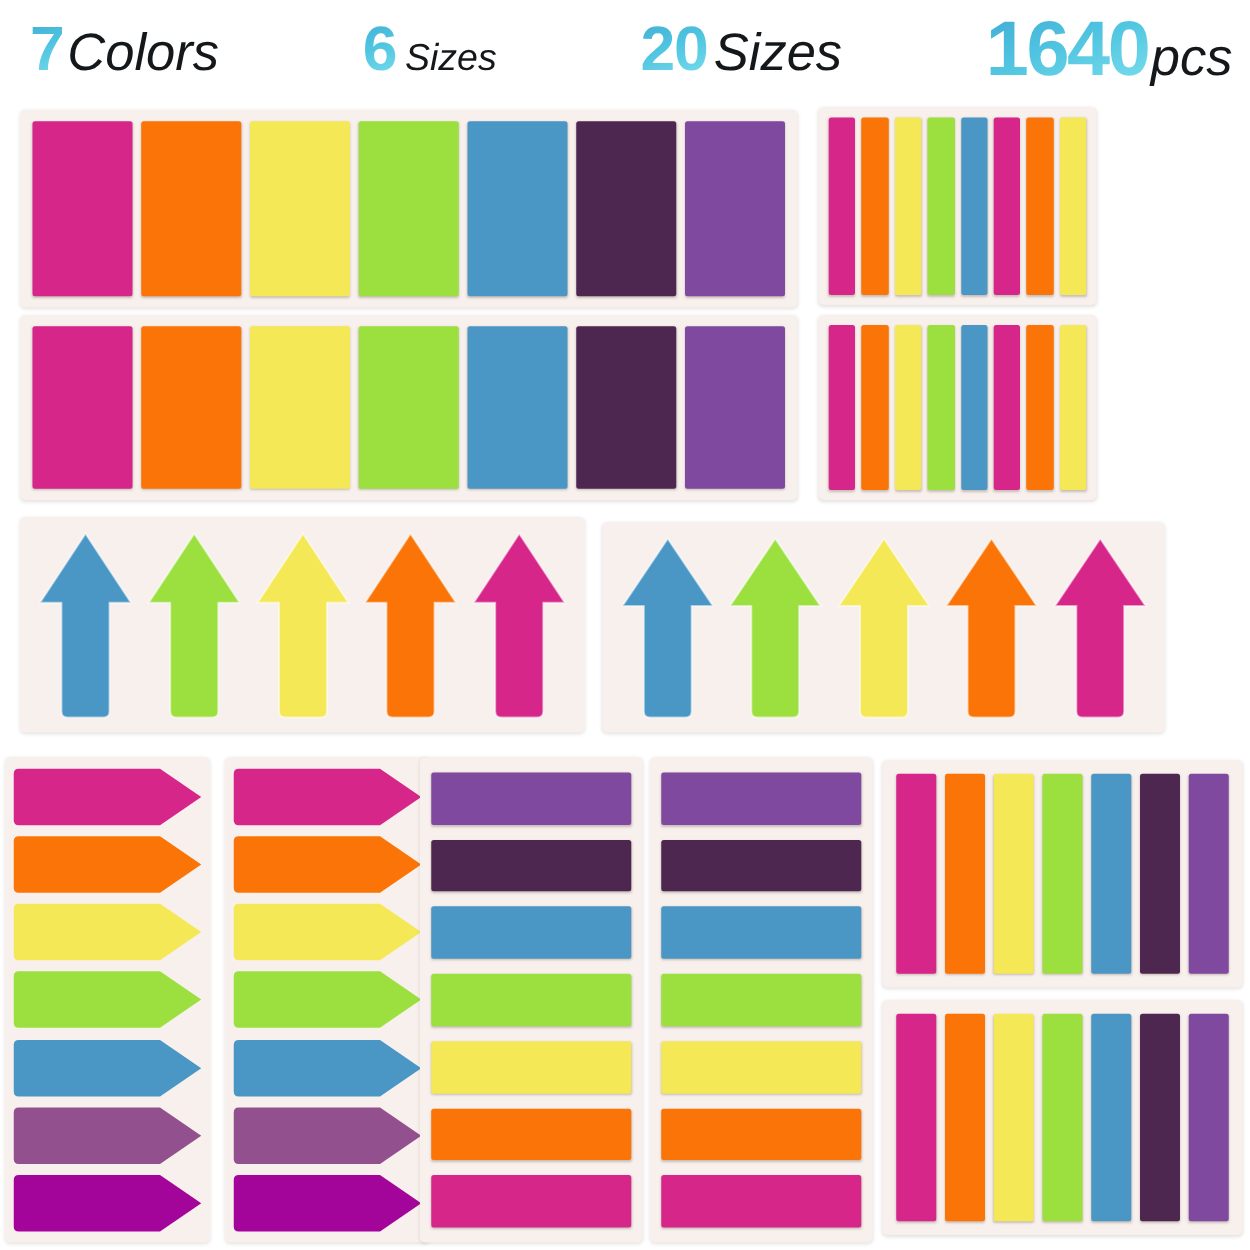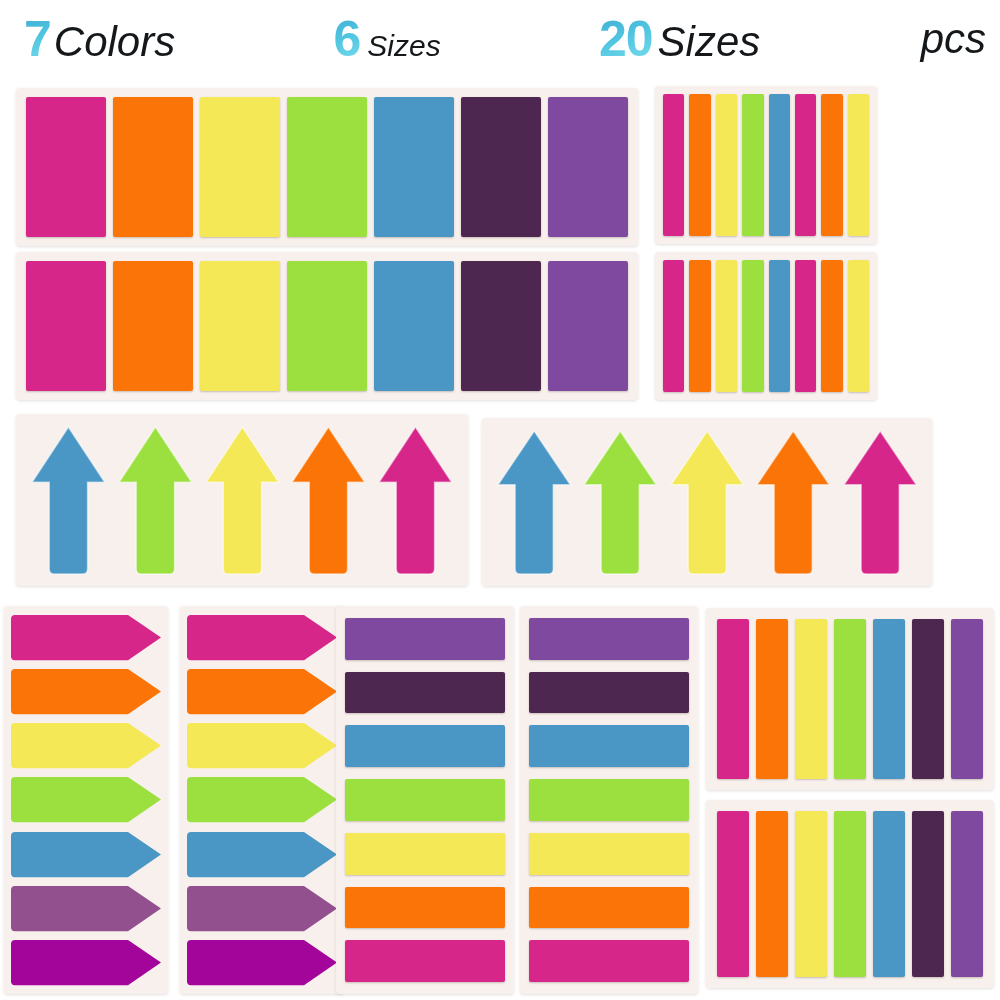--- a/index.html
+++ b/index.html
@@ -109,20 +109,21 @@
   </div>
   <div class="hstat s2">
     <span class="hnum">6</span>
     <span class="hword">Sizes</span>
   </div>
   <div class="hstat s3">
     <span class="hnum">20</span>
     <span class="hword">Sizes</span>
   </div>
   <div class="hstat s4">
+    <span class="hnum">1640</span>
     <span class="hword">pcs</span>
   </div>
 </div>
 
 <div class="panel" id="panel-wide-1">
     <div class="chip sq" style="left: 10px; top: 9px; width: 80px; height: 140px; background: rgb(214, 38, 138);"></div>
     <div class="chip sq" style="left: 97px; top: 9px; width: 80px; height: 140px; background: rgb(251, 116, 7);"></div>
     <div class="chip sq" style="left: 184px; top: 9px; width: 80px; height: 140px; background: rgb(245, 232, 87);"></div>
     <div class="chip sq" style="left: 271px; top: 9px; width: 80px; height: 140px; background: rgb(155, 224, 63);"></div>
     <div class="chip sq" style="left: 358px; top: 9px; width: 80px; height: 140px; background: rgb(74, 151, 198);"></div>

